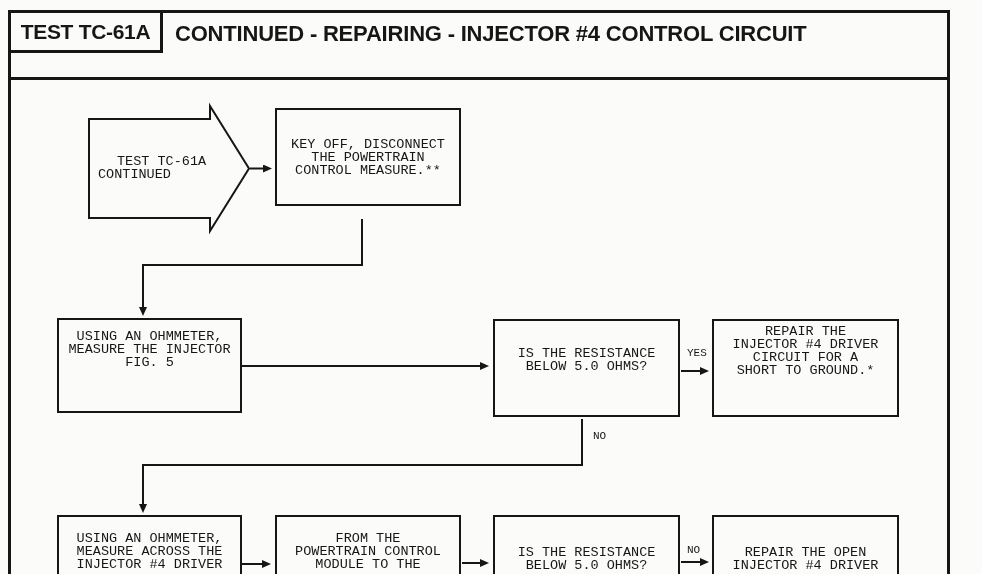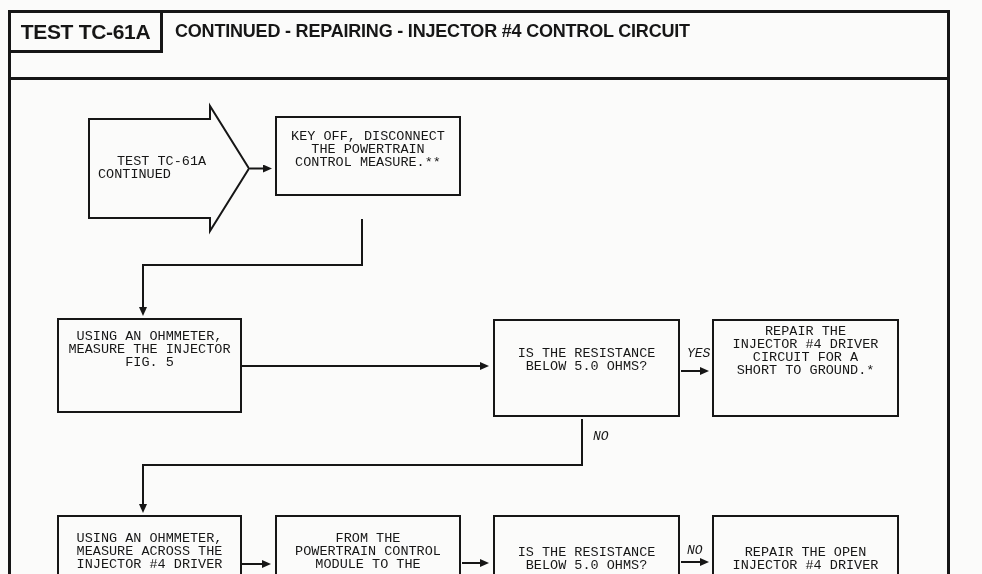--- a/index.html
+++ b/index.html
@@ -20,37 +20,37 @@
     position:absolute;left:8px;top:10px;width:155px;height:43px;
     border:3px solid #161616;box-sizing:border-box;
     display:flex;align-items:center;justify-content:center;
     font-family:"Liberation Sans","DejaVu Sans",sans-serif;
     font-weight:bold;font-size:21px;letter-spacing:-0.3px;
     background:#fbfbfa;
   }
   #header-title{
     position:absolute;left:175px;top:21px;
     font-family:"Liberation Sans","DejaVu Sans",sans-serif;
-    font-weight:bold;font-size:18px;letter-spacing:-0.2px;
+    font-weight:bold;font-size:22px;letter-spacing:-0.2px;
     white-space:nowrap;
   }
   #header-rule{
     position:absolute;left:8px;top:77px;width:942px;height:3px;
     background:#161616;
   }
   
   .fbox{
     position:absolute;
     border:2px solid #161616;box-sizing:border-box;
     text-align:center;
     font-size:13.5px;line-height:13px;
     background:transparent;
   }
   .fbox .ln{white-space:pre;}
-  .lbl{position:absolute;font-size:13px;line-height:13px;white-space:pre;font-style:italic;}
+  .lbl{position:absolute;font-size:11px;line-height:13px;white-space:pre;}
   .arrow-line{position:absolute;font-size:13.5px;line-height:13px;white-space:pre;}
   #fc-svg{position:absolute;left:0;top:0;}
 </style>
 </head>
 <body>
 
 <div id="page">
 
   <div id="outer-frame"></div>
 
@@ -75,21 +75,21 @@
     <path d="M681 371 H701" fill="none" stroke="#161616" stroke-width="2" marker-end="url(#ah)"></path>
     <path d="M582 419 L582 465 L143 465 L143 505" fill="none" stroke="#161616" stroke-width="2" marker-end="url(#ah)"></path>
     <path d="M242 564 H263" fill="none" stroke="#161616" stroke-width="2" marker-end="url(#ah)"></path>
     <path d="M462 563 H481" fill="none" stroke="#161616" stroke-width="2" marker-end="url(#ah)"></path>
     <path d="M681 562 H701" fill="none" stroke="#161616" stroke-width="2" marker-end="url(#ah)"></path>
   </svg>
 
   <div class="arrow-line" style="left:117px;top:155px;">TEST TC-61A</div>
   <div class="arrow-line" style="left:98px;top:168px;">CONTINUED</div>
 
-  <div class="fbox" style="left:275px;top:116px;width:186px;height:80px;padding-top:12px;">
+  <div class="fbox" style="left:275px;top:108px;width:186px;height:98px;padding-top:28px;">
     <div class="ln">KEY OFF, DISCONNECT</div>
     <div class="ln">THE POWERTRAIN</div>
     <div class="ln">CONTROL MEASURE.**</div>
   </div>
 
   <div class="fbox" style="left:57px;top:318px;width:185px;height:95px;padding-top:10px;">
     <div class="ln">USING AN OHMMETER,</div>
     <div class="ln">MEASURE THE INJECTOR</div>
     <div class="ln">FIG. 5</div>
   </div>

